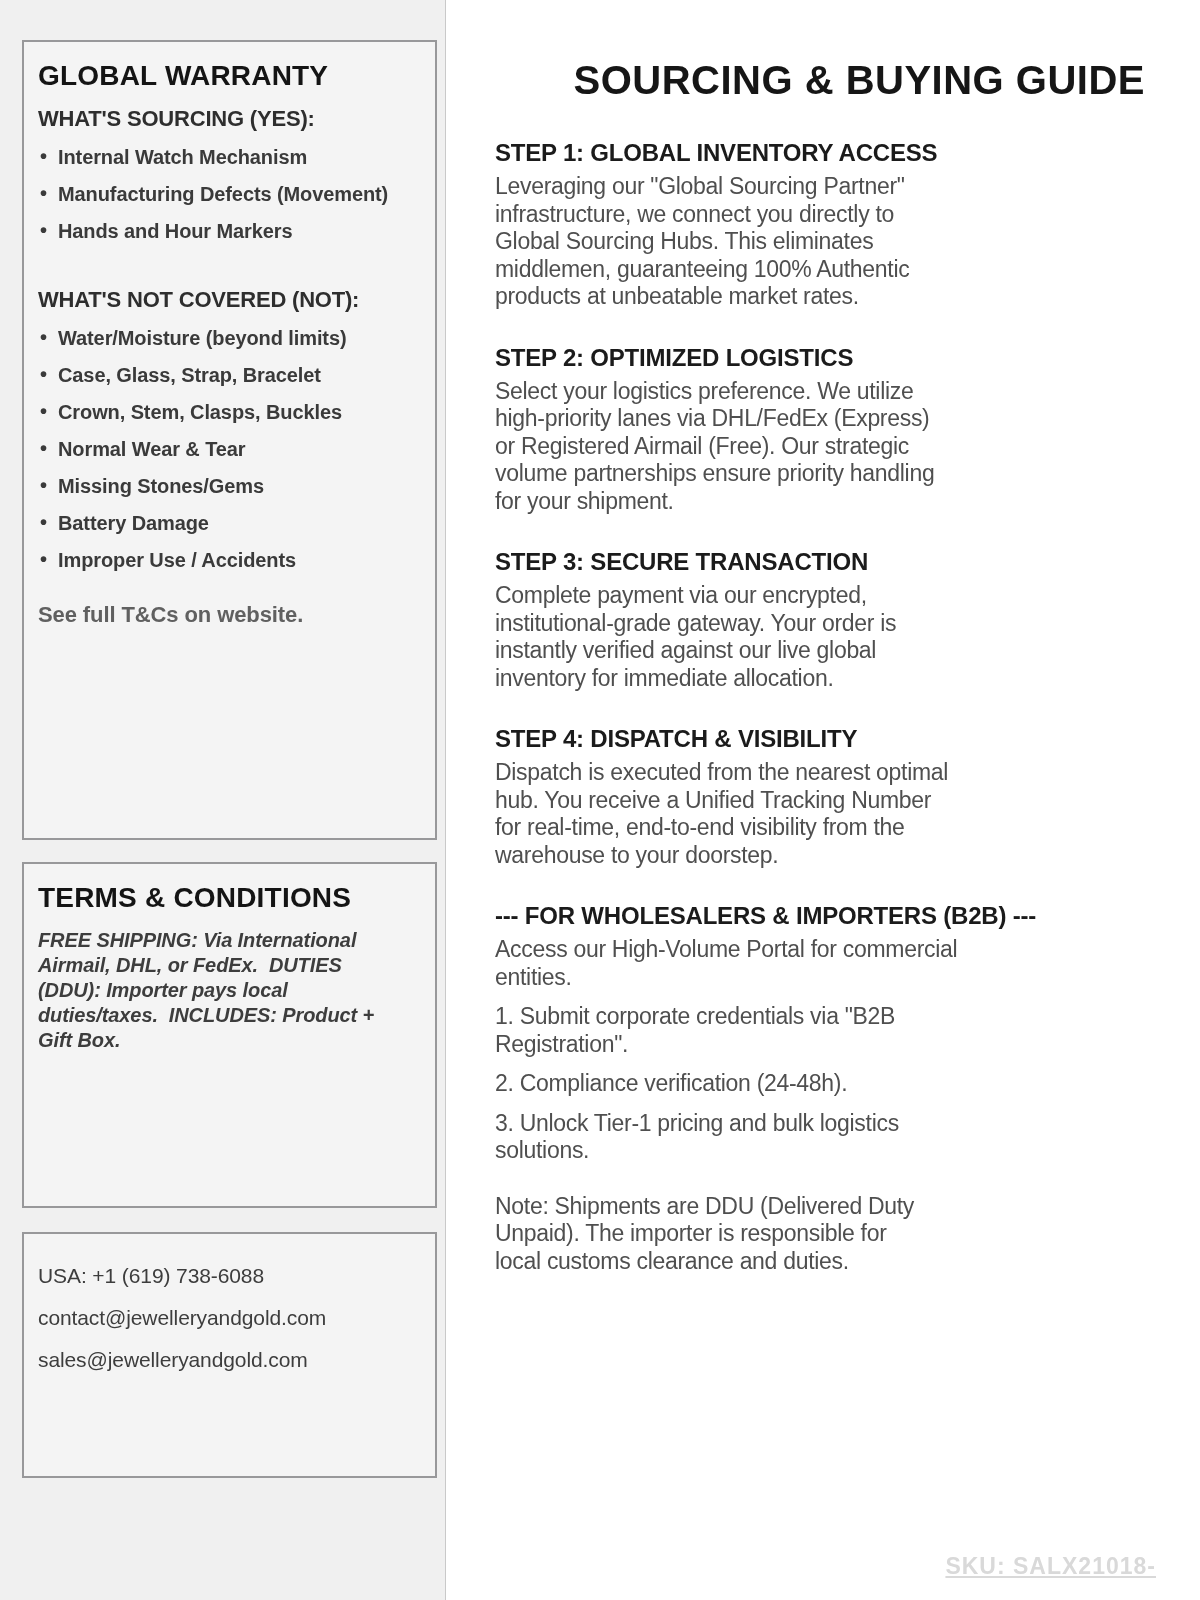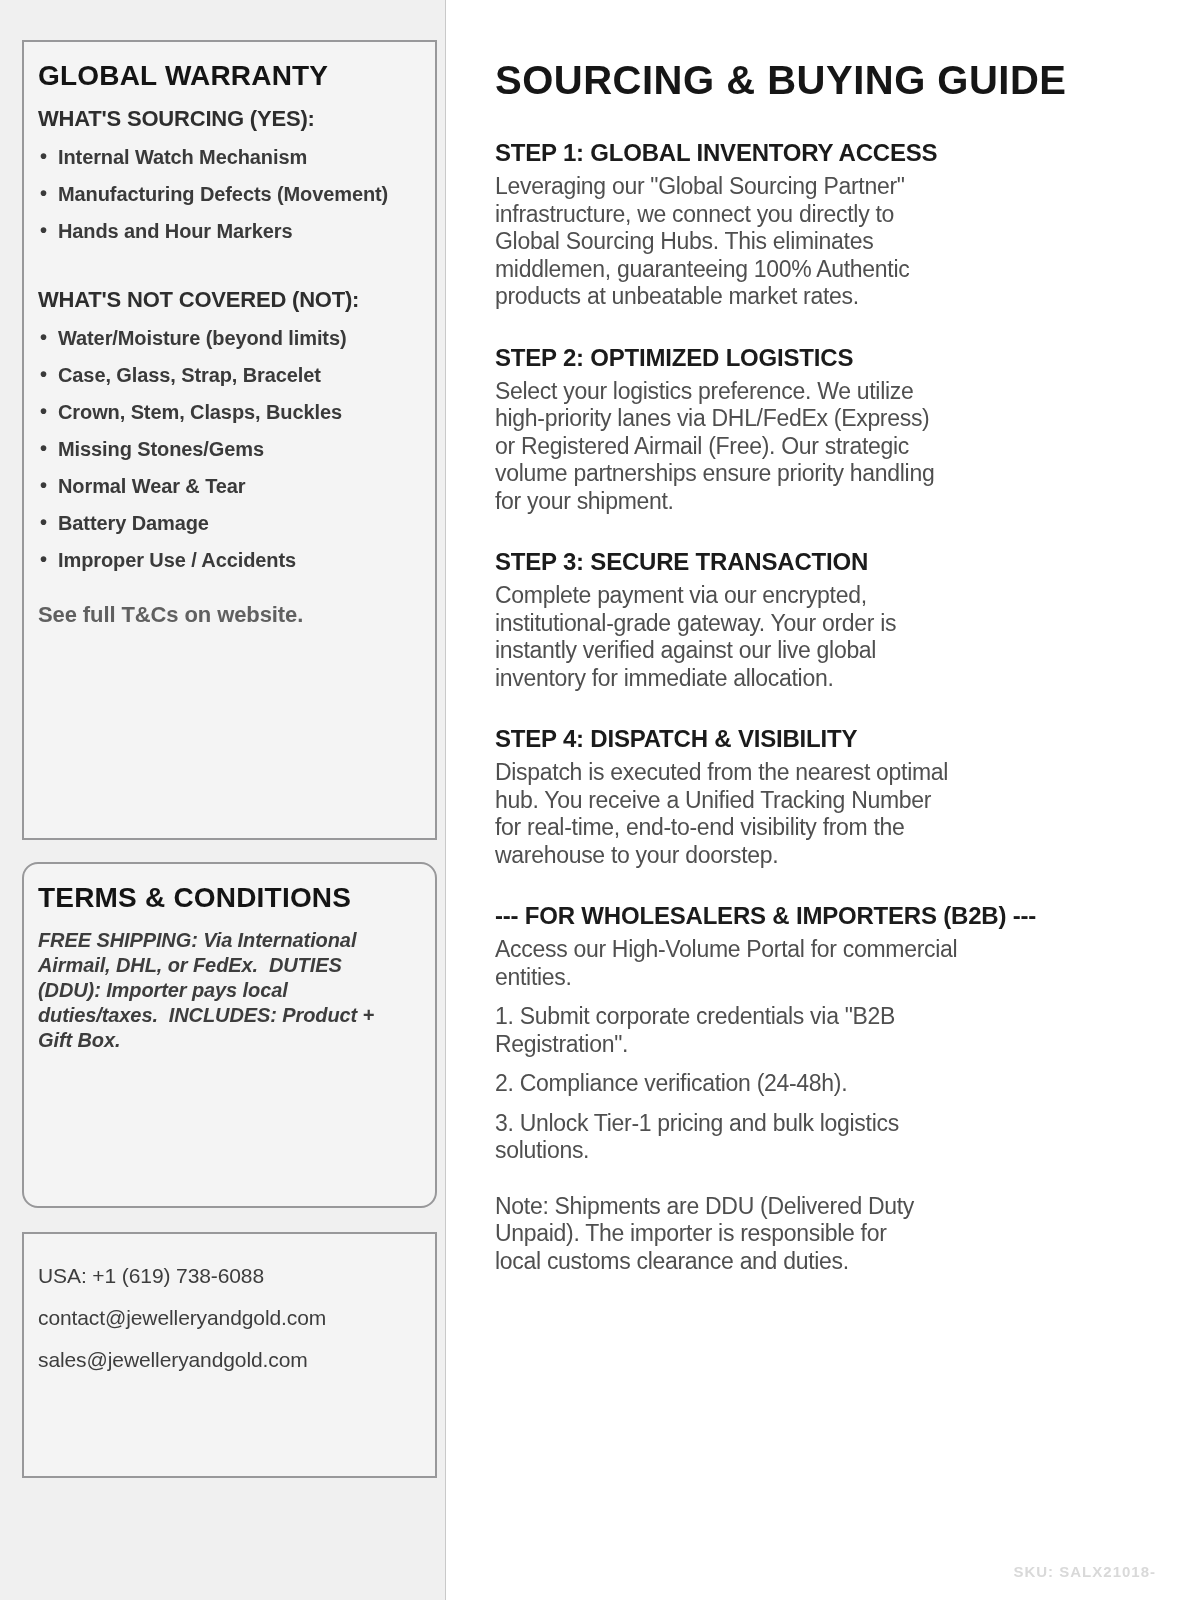--- a/index.html
+++ b/index.html
@@ -13,21 +13,21 @@
   .sidebar{
     position:absolute;left:0;top:0;width:446px;height:1600px;
     background:#f0f0f0;border-right:1px solid #c9c9c9;box-sizing:border-box;
   }
   .panel{
     position:absolute;left:22px;width:415px;box-sizing:border-box;
     background:#f4f4f4;border:2px solid #98989a;
     padding:18px 16px 0 14px;
   }
   .panel-warranty{top:40px;height:800px;}
-  .panel-terms{top:862px;height:346px;border-radius:16px;}
+  .panel-terms{top:862px;height:346px;}
   .panel-contact{top:1232px;height:246px;}
   .panel-title{
     font-size:28px;font-weight:800;color:#141414;letter-spacing:0.2px;
     margin:0 0 10px 0;
   }
   .side-sub{
     font-size:22px;font-weight:700;color:#2e2e2e;margin:14px 0 4px 0;letter-spacing:-0.2px;
   }
   .side-sub.gap{margin-top:44px;}
   .bullet{
@@ -47,59 +47,59 @@
   .contact-line{
     font-size:21px;font-weight:400;color:#3d3d3d;margin-top:18px;letter-spacing:-0.1px;
   }
   .contact-line.first{margin-top:12px;}
   
   .main{
     position:absolute;left:447px;top:0;width:753px;height:1600px;background:#ffffff;
   }
   .main-inner{padding:0 55px 0 48px;}
   .main-title{
-    text-align:left;font-size:40px;font-weight:800;color:#161616;
+    text-align:right;font-size:40px;font-weight:800;color:#161616;
     letter-spacing:0.5px;margin:58px 0 0 0;
   }
   .section-heading{
     font-size:24px;font-weight:700;color:#1b1b1b;letter-spacing:-0.2px;
     margin:33px 0 6px 0;
   }
   .section-heading.first{margin-top:36px;}
   .section-body{
     font-size:23px;font-weight:400;color:#4f4f4f;line-height:27.5px;
     white-space:pre-line;letter-spacing:-0.3px;margin:0;
   }
   .b2b-item{
     font-size:23px;font-weight:400;color:#4f4f4f;line-height:27.5px;
     white-space:pre-line;letter-spacing:-0.3px;margin:12px 0 0 0;
   }
   .b2b-note{margin-top:28px;}
   .sku{
     position:absolute;right:44px;bottom:20px;
-    font-size:15px;font-weight:700;color:#d9d9d9;letter-spacing:1px;
+    font-size:23px;font-weight:700;color:#d9d9d9;letter-spacing:1px;text-decoration:underline;
   }
 </style>
 </head>
 <body>
 
 <div class="sidebar">
 
   <div class="panel panel-warranty">
     <h2 class="panel-title">GLOBAL WARRANTY</h2>
     <div class="side-sub">WHAT'S SOURCING (YES):</div>
     <div class="bullet">Internal Watch Mechanism</div>
     <div class="bullet">Manufacturing Defects (Movement)</div>
     <div class="bullet">Hands and Hour Markers</div>
     <div class="side-sub gap">WHAT'S NOT COVERED (NOT):</div>
     <div class="bullet">Water/Moisture (beyond limits)</div>
     <div class="bullet">Case, Glass, Strap, Bracelet</div>
     <div class="bullet">Crown, Stem, Clasps, Buckles</div>
+    <div class="bullet">Normal Wear &amp; Tear</div>
     <div class="bullet">Missing Stones/Gems</div>
-    <div class="bullet">Normal Wear &amp; Tear</div>
     <div class="bullet">Battery Damage</div>
     <div class="bullet">Improper Use / Accidents</div>
     <div class="footnote">See full T&amp;Cs on website.</div>
   </div>
 
   <div class="panel panel-terms">
     <h2 class="panel-title">TERMS &amp; CONDITIONS</h2>
     <div class="terms-body">FREE SHIPPING: Via International
 Airmail, DHL, or FedEx.&nbsp; DUTIES
 (DDU): Importer pays local

